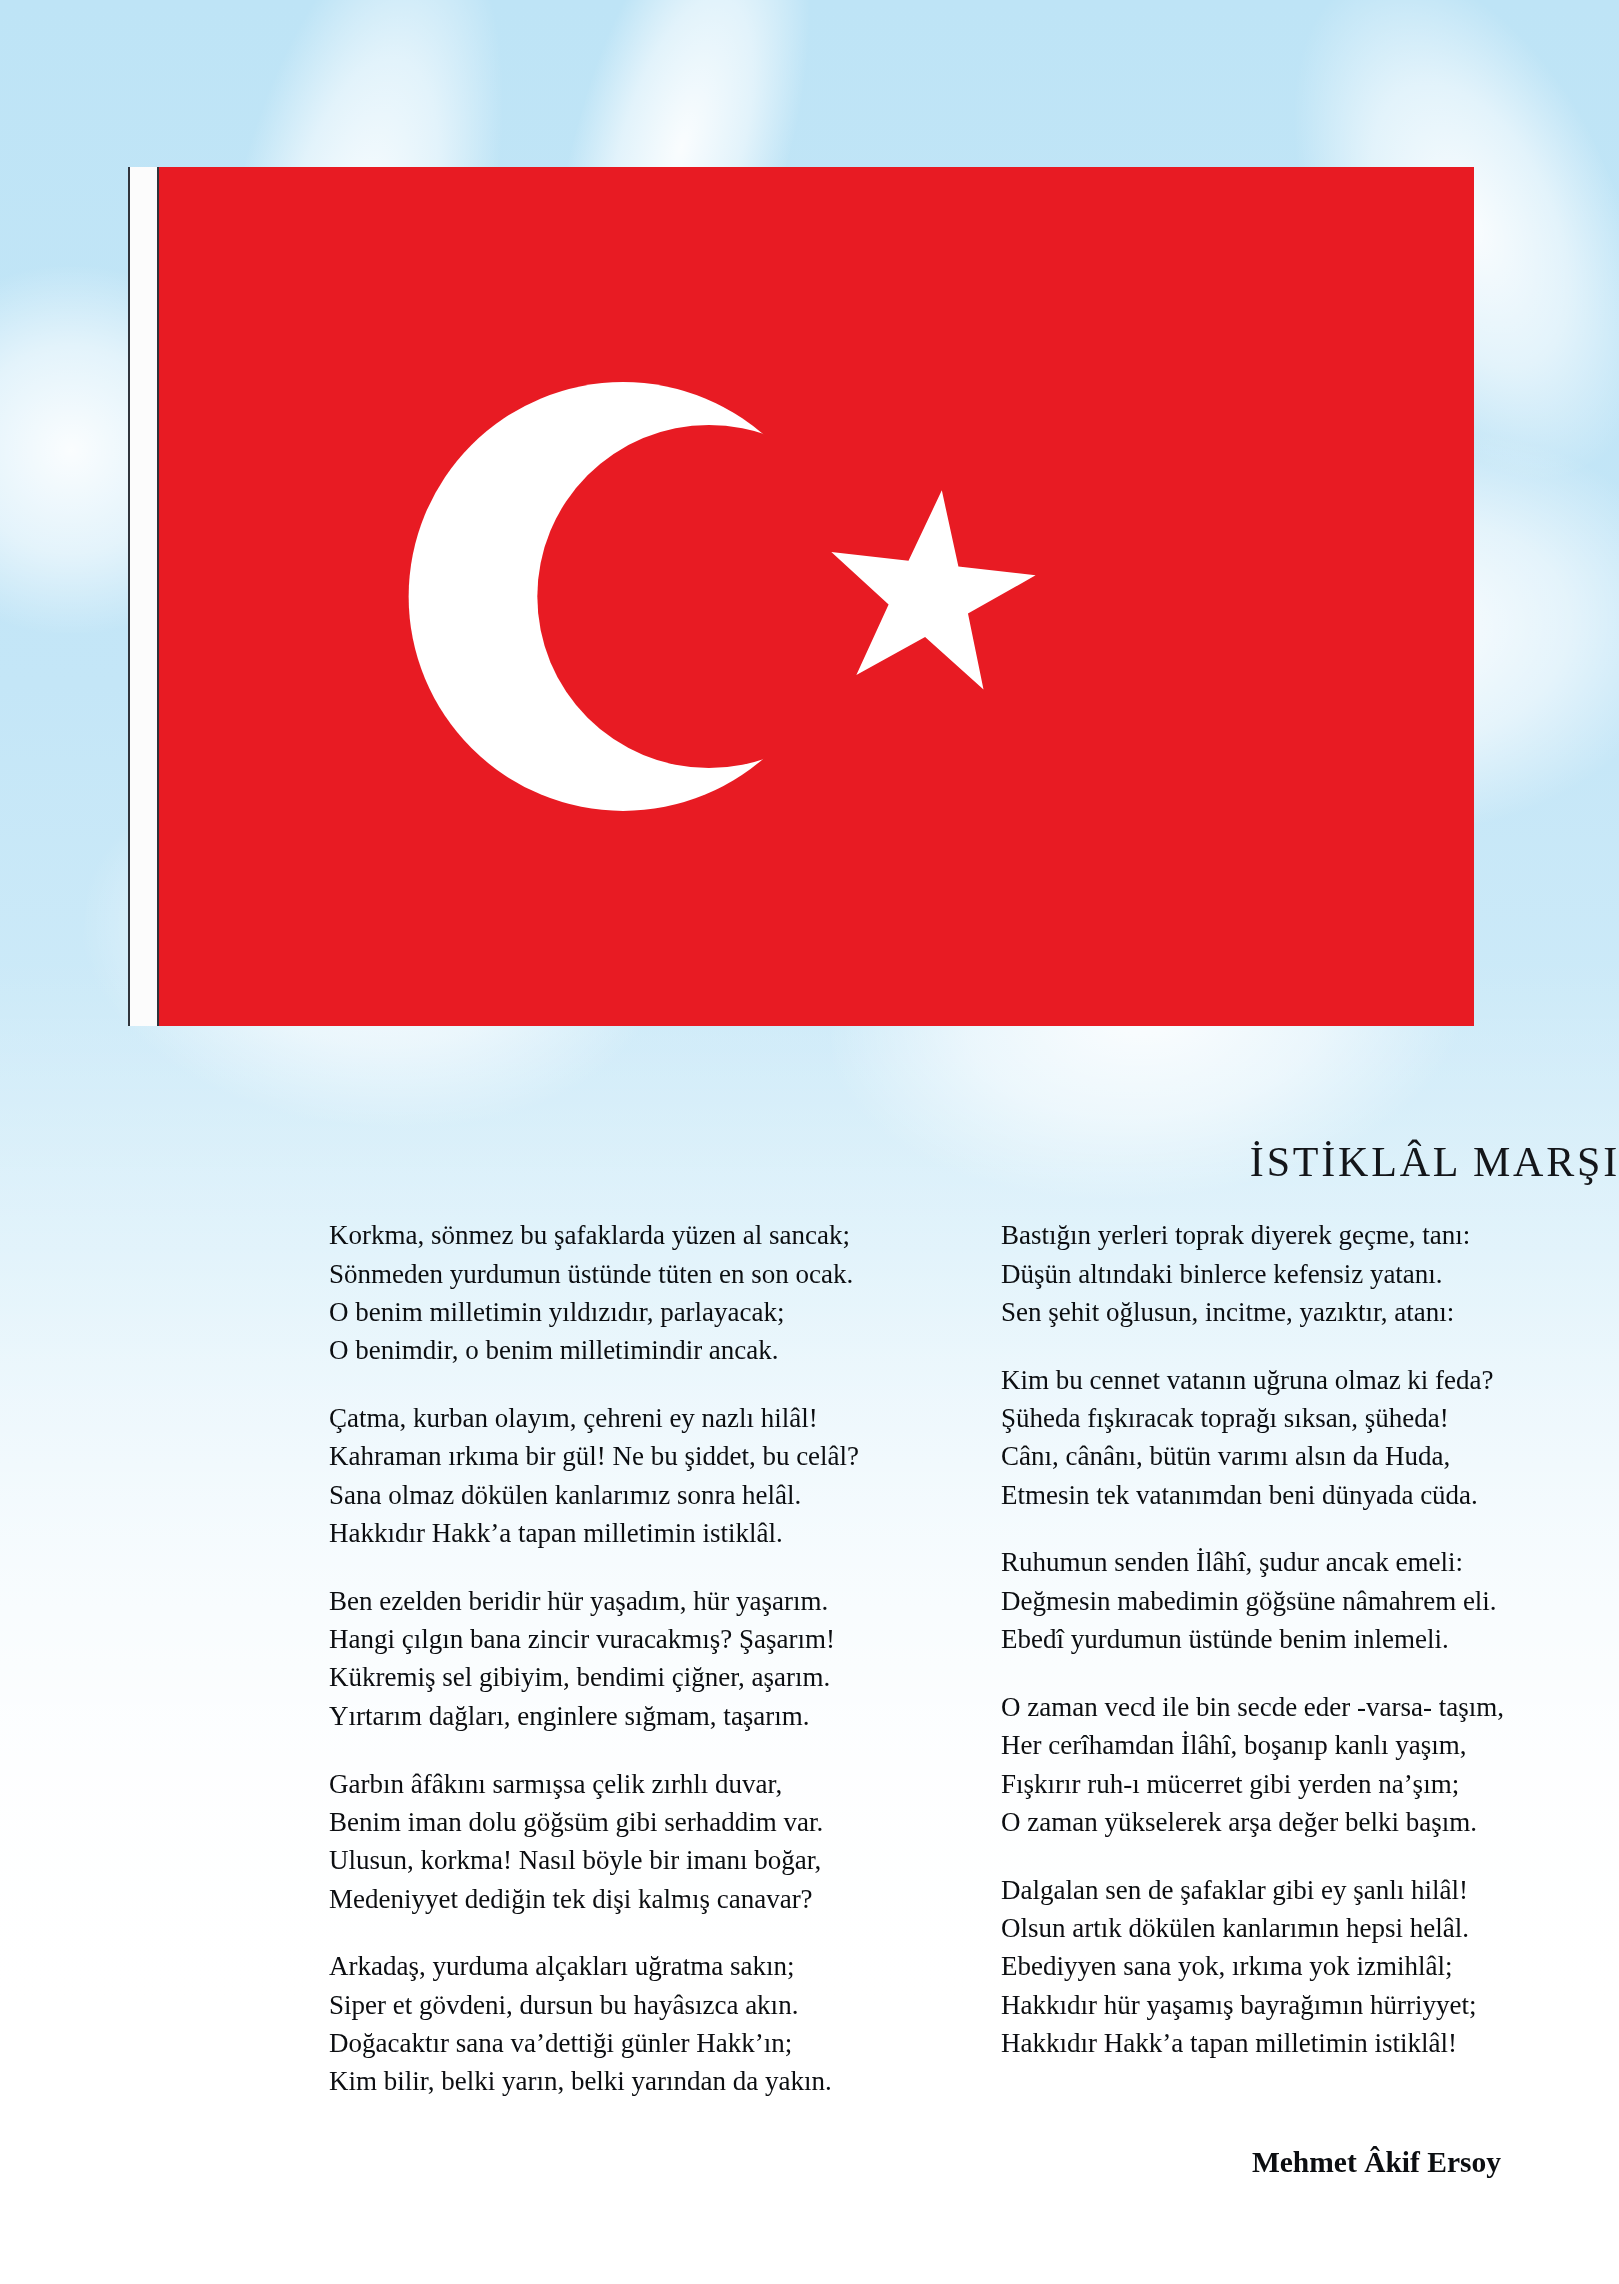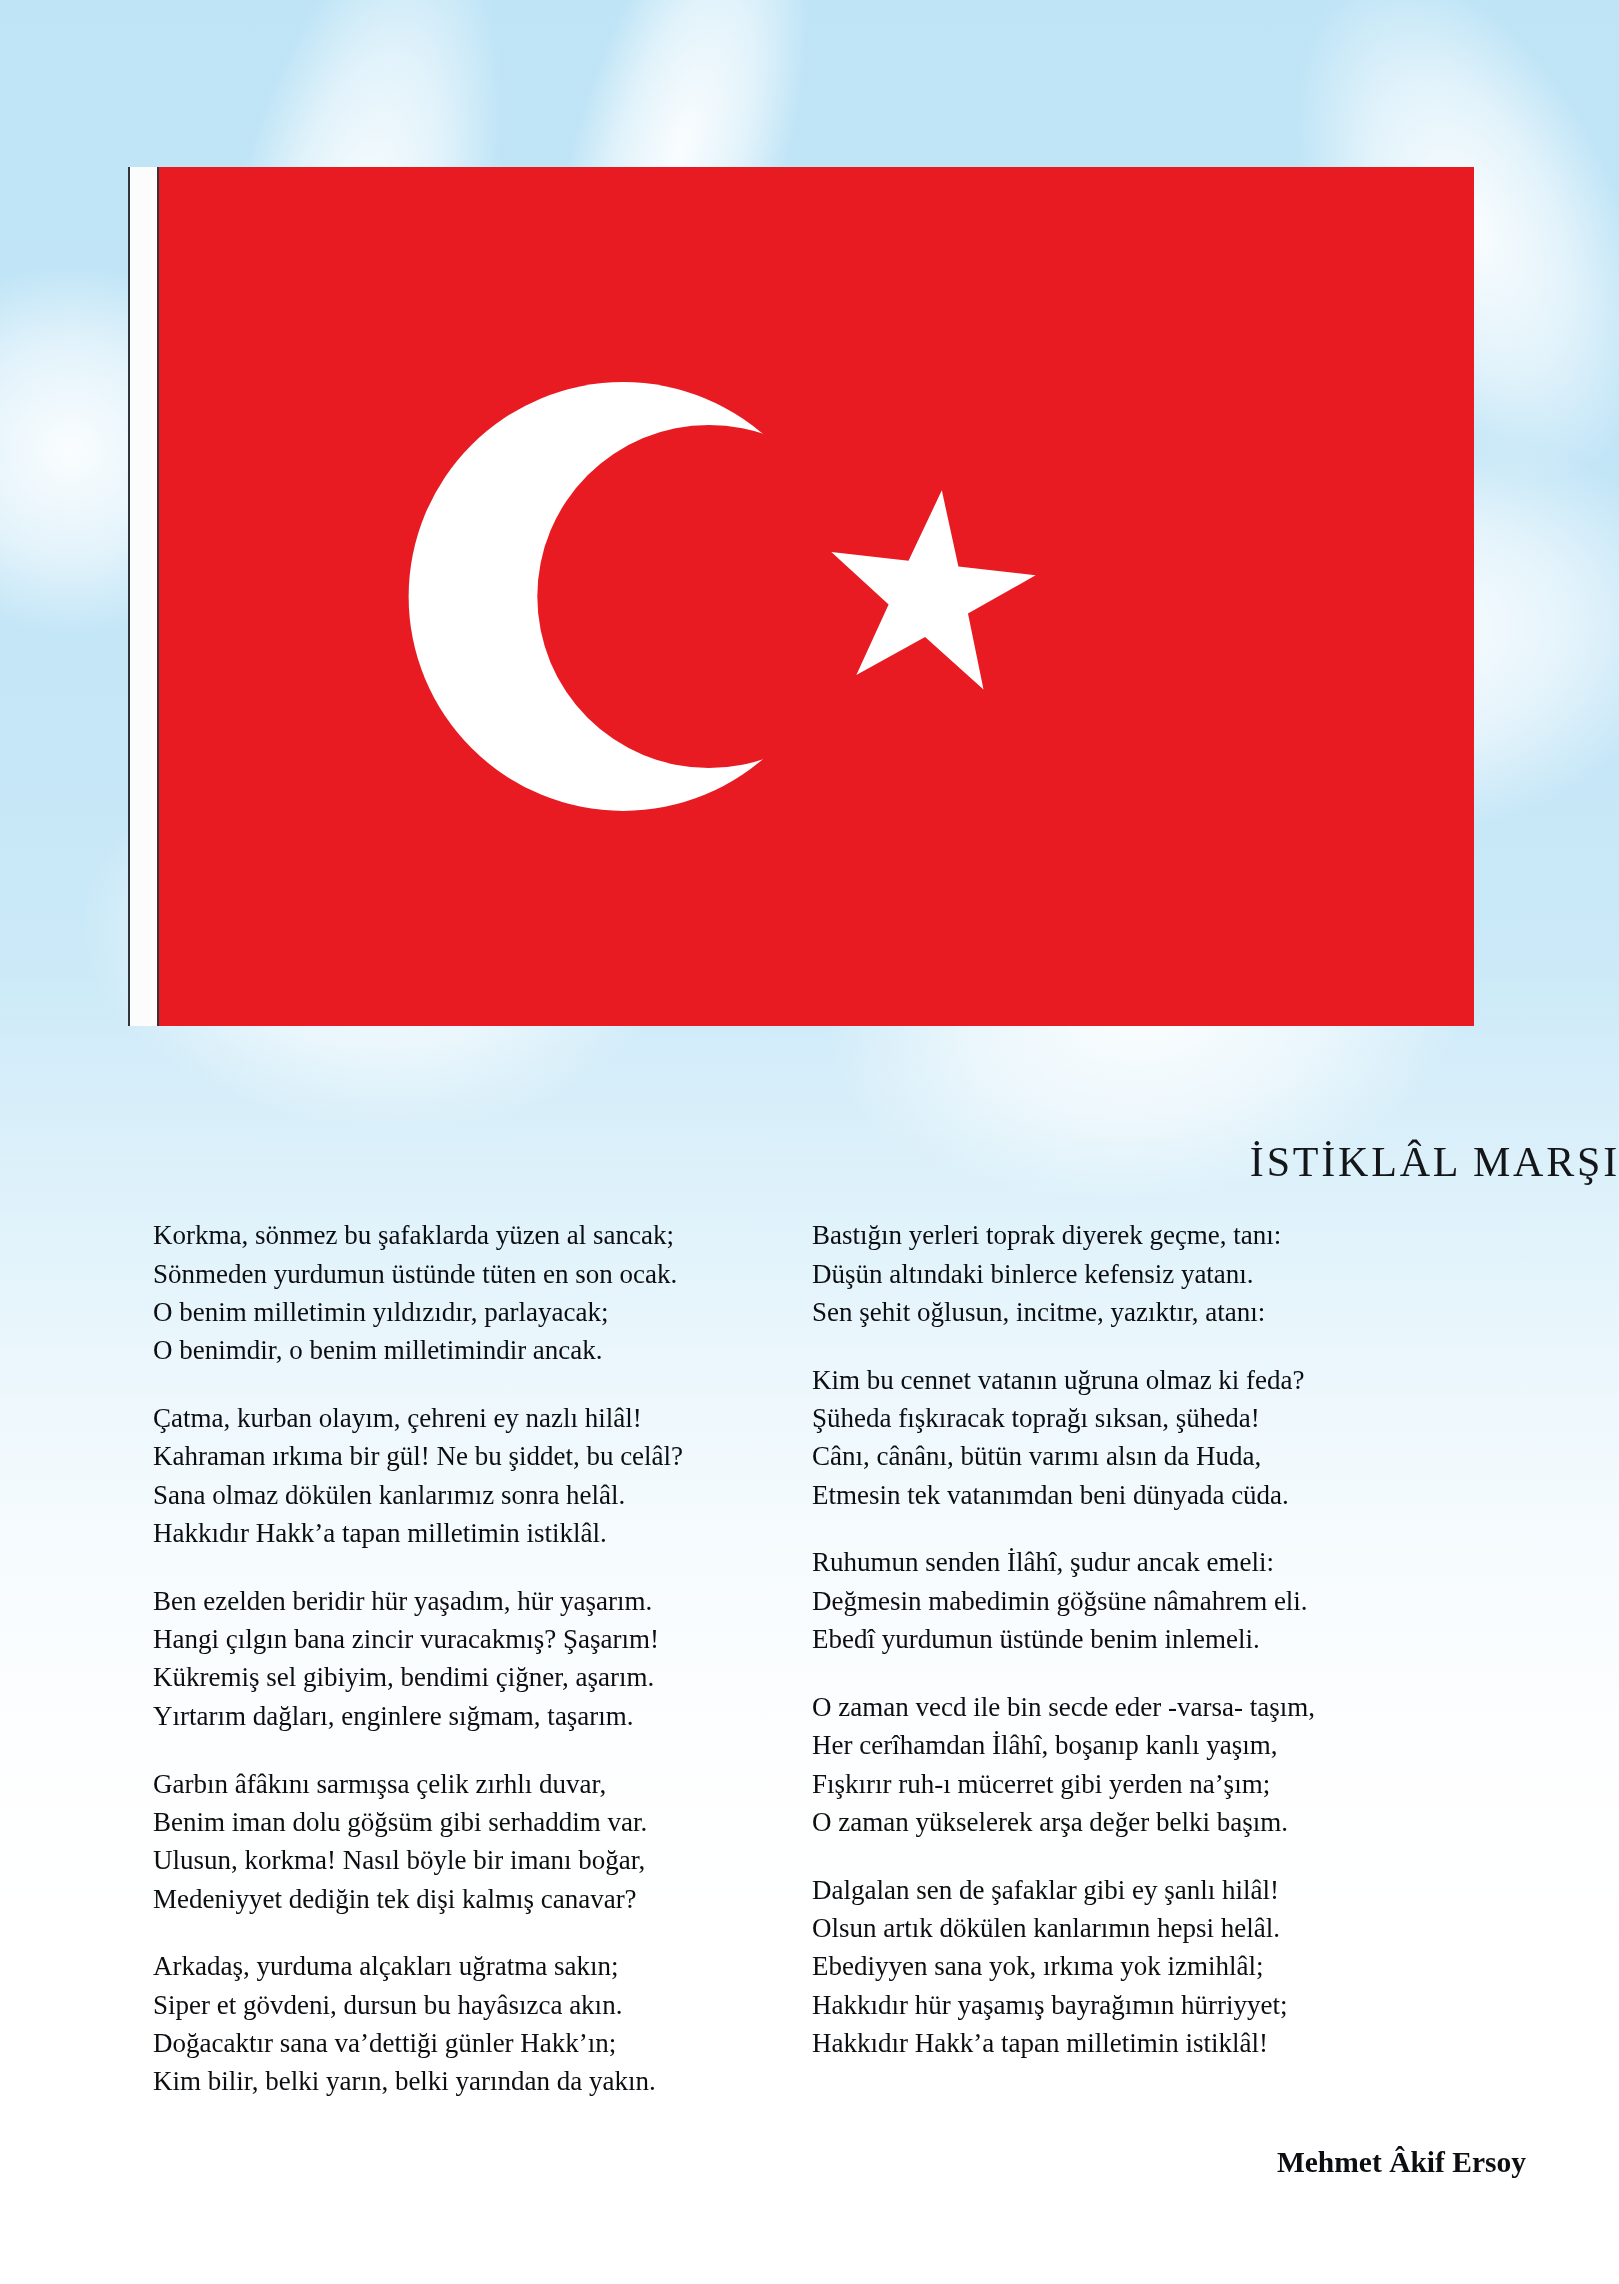--- a/index.html
+++ b/index.html
@@ -88,40 +88,39 @@
     text-align: right;
     font-size: 42px;
     letter-spacing: 2.8px;
     color: #14161A;
     font-weight: 400;
     margin: 0 0 31px 0;
     line-height: 1.1;
   }
   #columns {
     display: flex;
-    justify-content: flex-start;
-    padding-left: 153px;
-    gap: 40px;
+    justify-content: flex-end;
+    gap: 53px;
   }
   .poem-column {
     width: 619px;
   }
   .stanza {
     margin-bottom: 29.5px;
   }
   .stanza:last-child { margin-bottom: 0; }
   .verse-line {
     font-size: 27px;
     line-height: 1.42;
     color: #0C0E11;
     white-space: nowrap;
   }
   #author {
     text-align: right;
-    padding-right: 94px;
+    padding-right: 119px;
     margin-top: 45px;
     font-size: 29.5px;
     font-weight: bold;
     color: #0C0E11;
   }
 </style>
 </head>
 <body>
 
 <div id="sky"></div>

